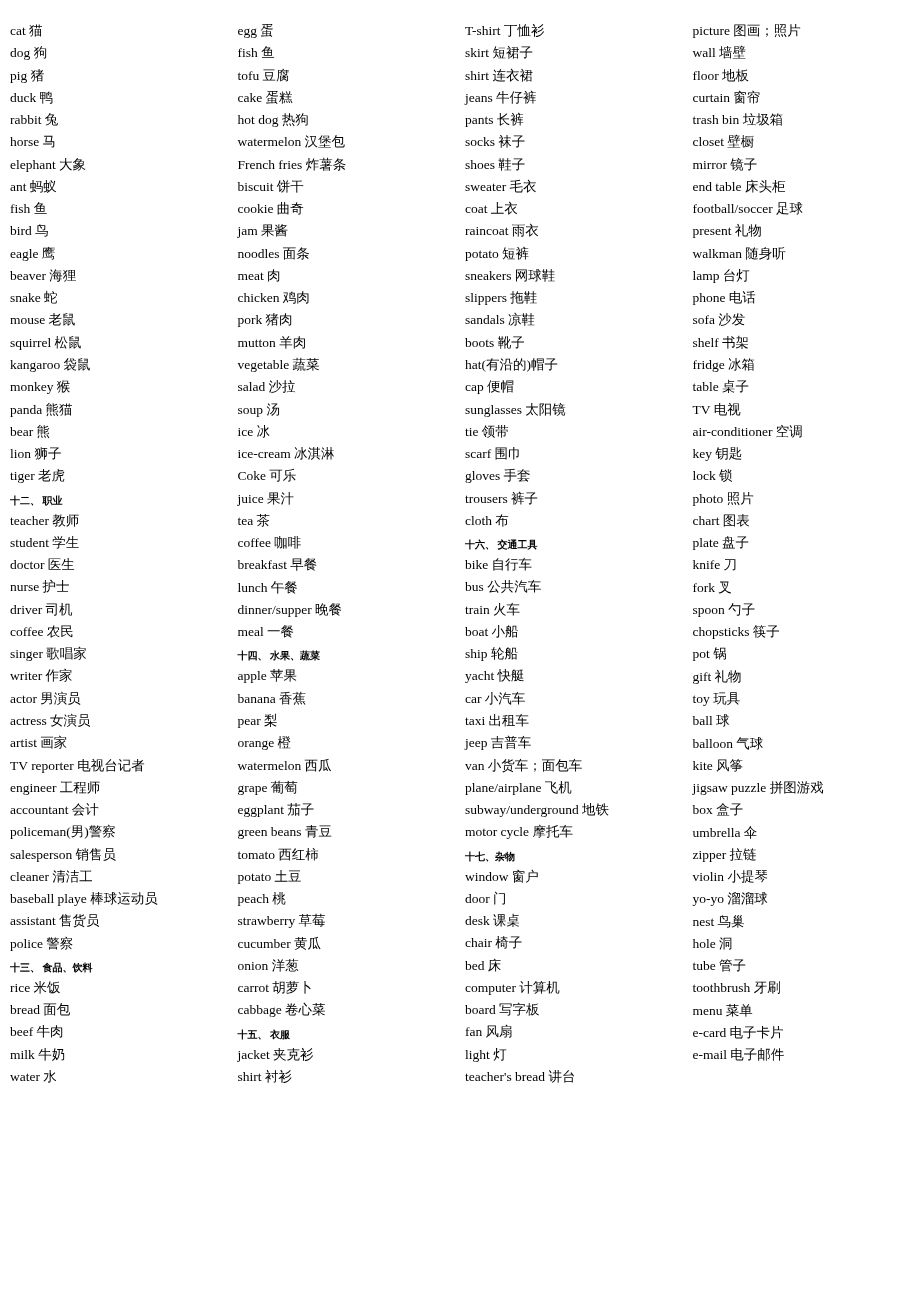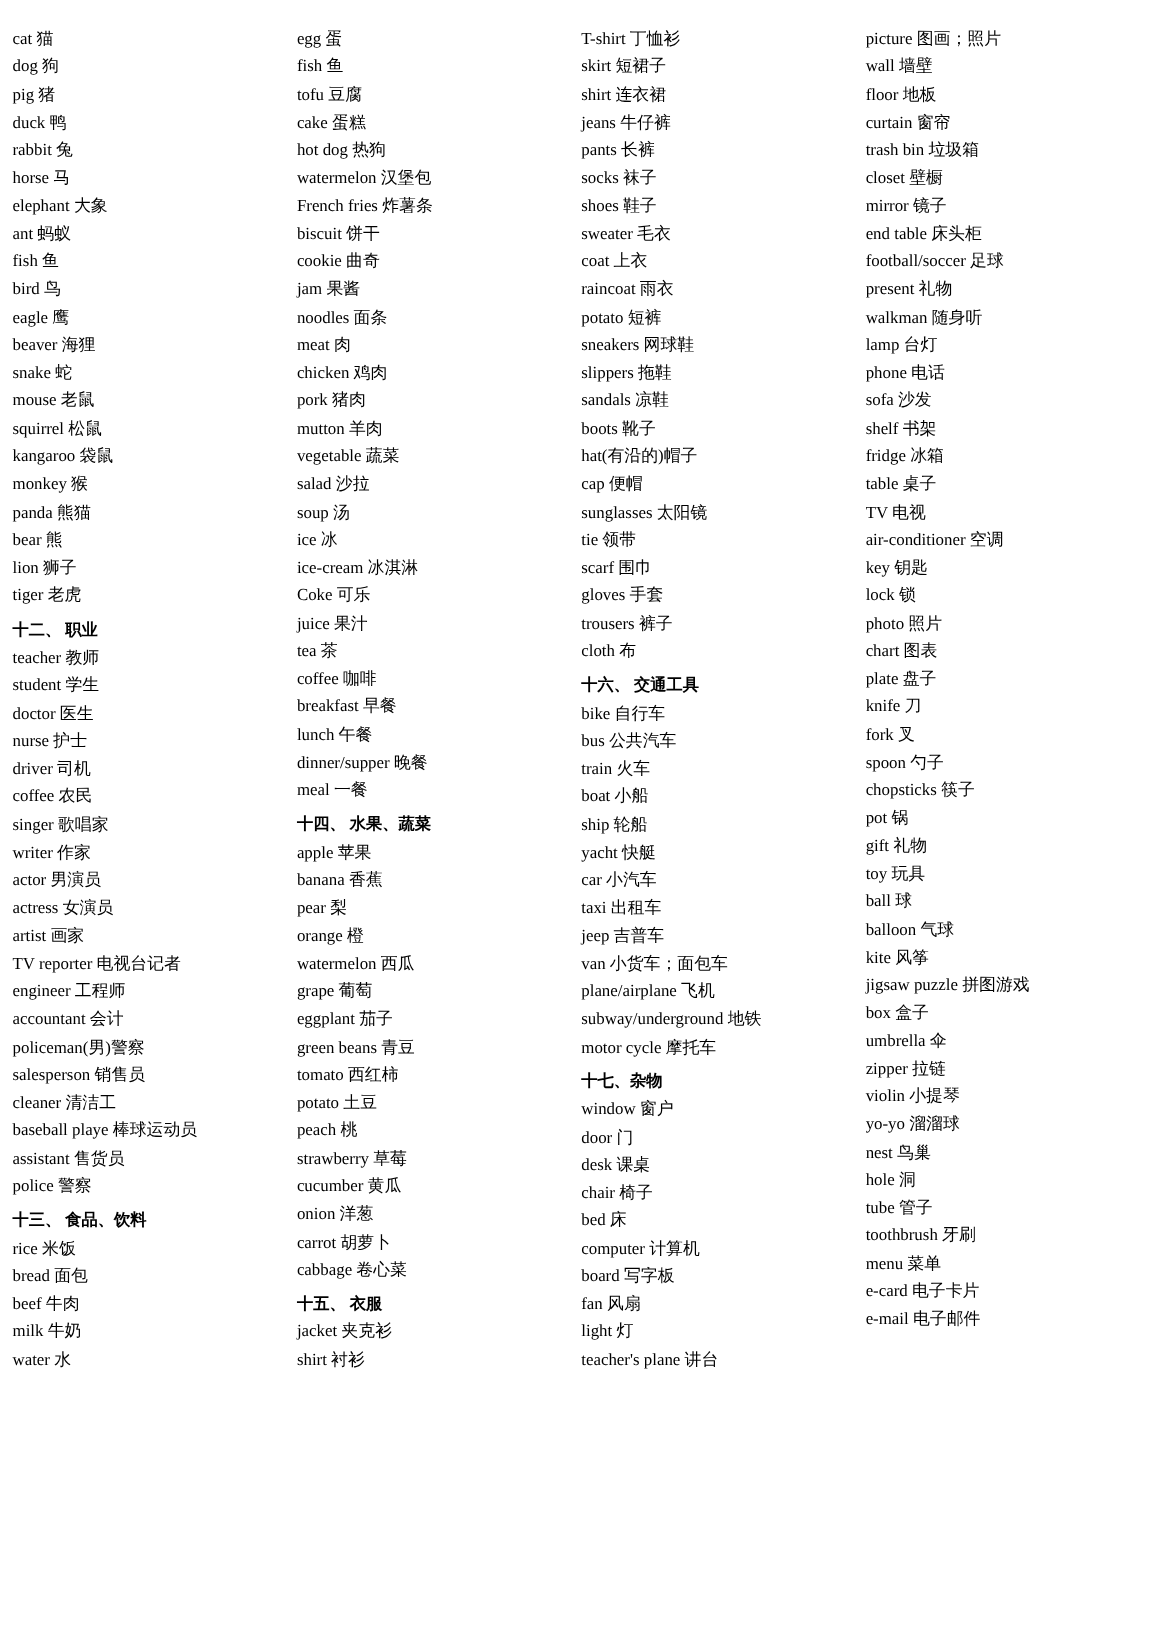--- a/index.html
+++ b/index.html
@@ -21,21 +21,21 @@
       display: flex;
       flex-direction: column;
     }
     .item {
       line-height: 1.65;
       white-space: nowrap;
       font-size: 13.5px;
     }
     .section-header {
       font-weight: bold;
-      font-size: 13px;
+      font-size: 10px;
       margin-top: 4px;
       line-height: 1.8;
     }
   </style>
 </head>
 <body>
 
 <div class="page">
 <div class="column">
       <div class="item">cat 猫</div>
@@ -178,21 +178,21 @@
       <div class="section-header">十七、杂物</div>
       <div class="item">window 窗户</div>
       <div class="item">door 门</div>
       <div class="item">desk 课桌</div>
       <div class="item">chair 椅子</div>
       <div class="item">bed 床</div>
       <div class="item">computer 计算机</div>
       <div class="item">board 写字板</div>
       <div class="item">fan 风扇</div>
       <div class="item">light 灯</div>
-      <div class="item">teacher's plane 讲台</div>
+      <div class="item">teacher's bread 讲台</div>
     </div>
     <div class="column">
       <div class="item">picture 图画；照片</div>
       <div class="item">wall 墙壁</div>
       <div class="item">floor 地板</div>
       <div class="item">curtain 窗帘</div>
       <div class="item">trash bin 垃圾箱</div>
       <div class="item">closet 壁橱</div>
       <div class="item">mirror 镜子</div>
       <div class="item">end table 床头柜</div>

